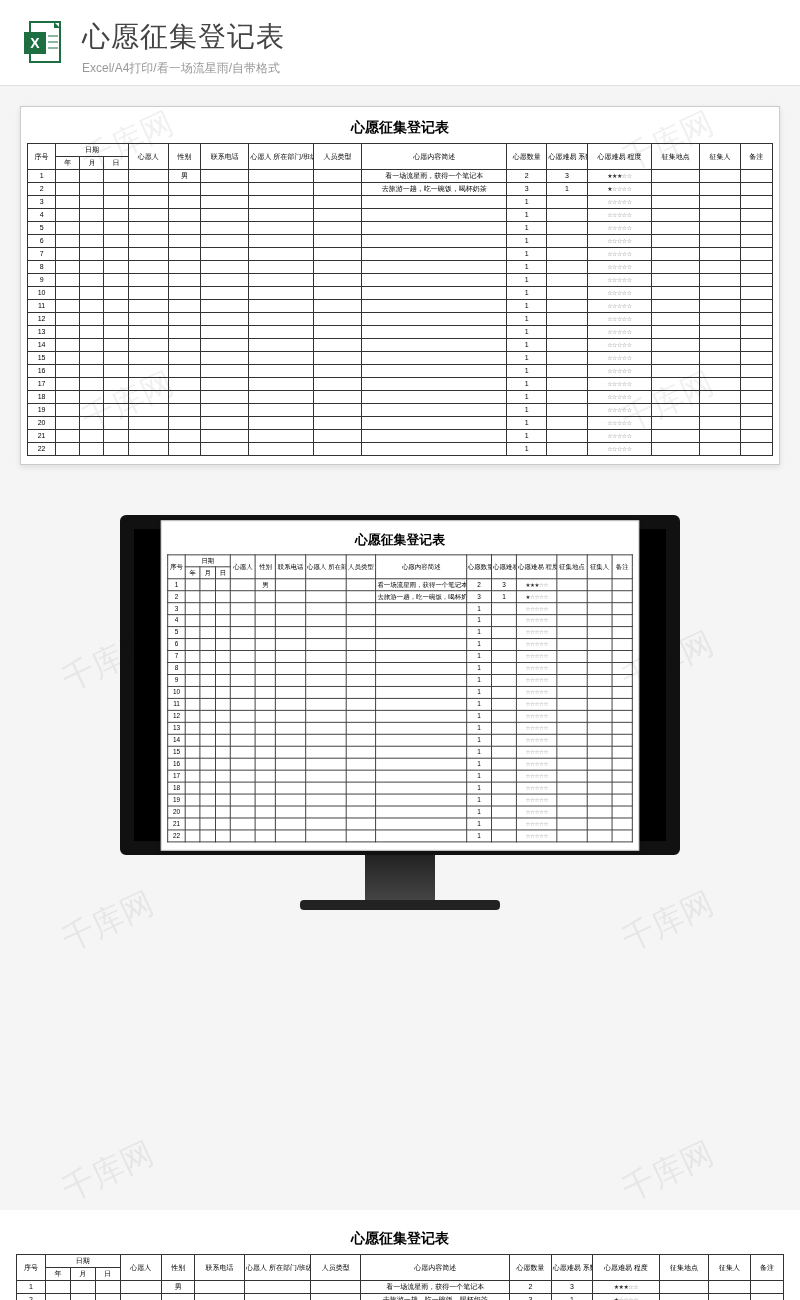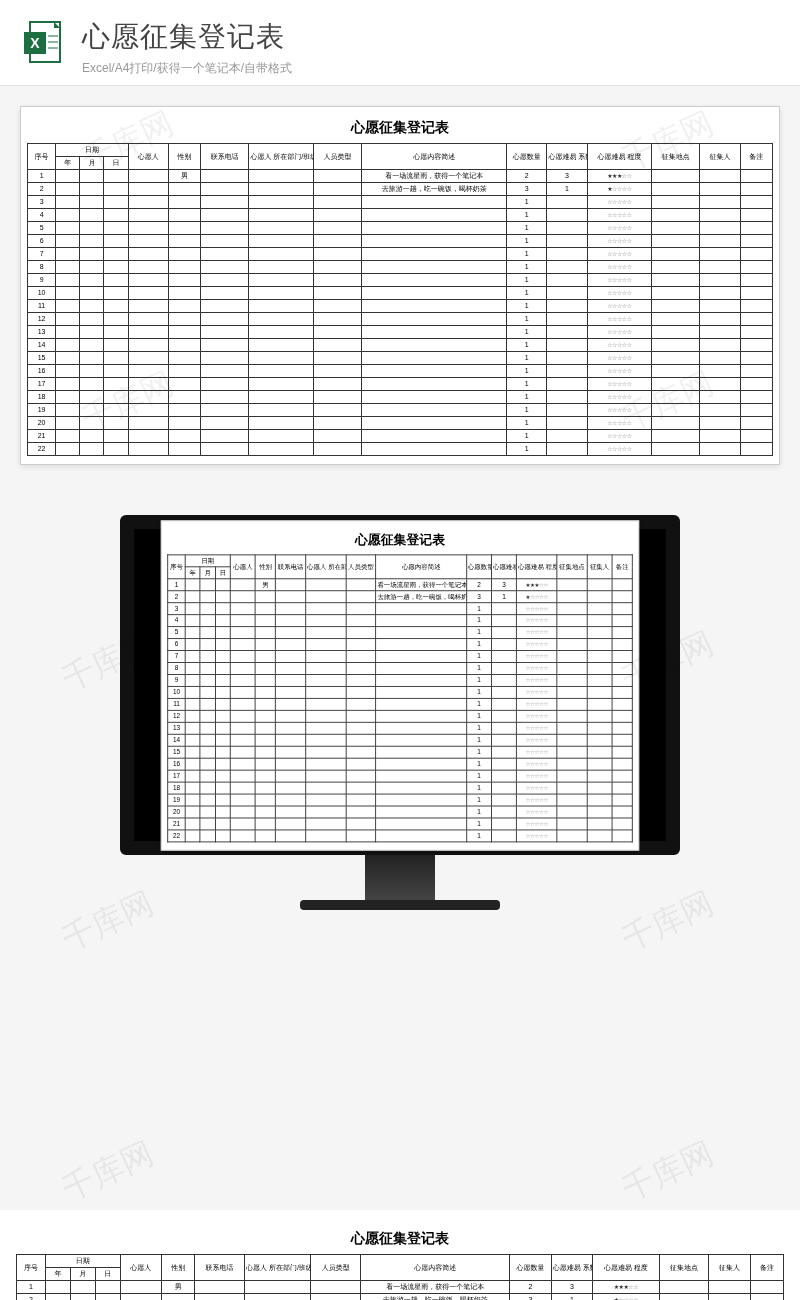--- a/index.html
+++ b/index.html
@@ -150,21 +150,21 @@
     <rect x="10" y="4" width="30" height="40" fill="#fff" stroke="#1d6f42" stroke-width="2"></rect>
     <path d="M34 4 L40 10 L34 10 Z" fill="#1d6f42"></path>
     <rect x="4" y="14" width="22" height="22" fill="#1d6f42"></rect>
     <text x="15" y="30" font-size="14" fill="#fff" text-anchor="middle" font-weight="bold">X</text>
     <line x1="28" y1="18" x2="38" y2="18" stroke="#1d6f42" stroke-width="1"></line>
     <line x1="28" y1="24" x2="38" y2="24" stroke="#1d6f42" stroke-width="1"></line>
     <line x1="28" y1="30" x2="38" y2="30" stroke="#1d6f42" stroke-width="1"></line>
   </svg>
   <div class="header-text">
     <div class="title">心愿征集登记表</div>
-    <div class="subtitle">Excel/A4打印/获得一个笔记本/自带格式</div>
+    <div class="subtitle">Excel/A4打印/看一场流星雨/自带格式</div>
   </div>
 </div>
 
 <div class="preview-area">
   <div class="sheet">
     <div class="sheet-title">心愿征集登记表</div>
     <table>
         <colgroup>
     <col class="col-seq">
           <col class="col-y">

